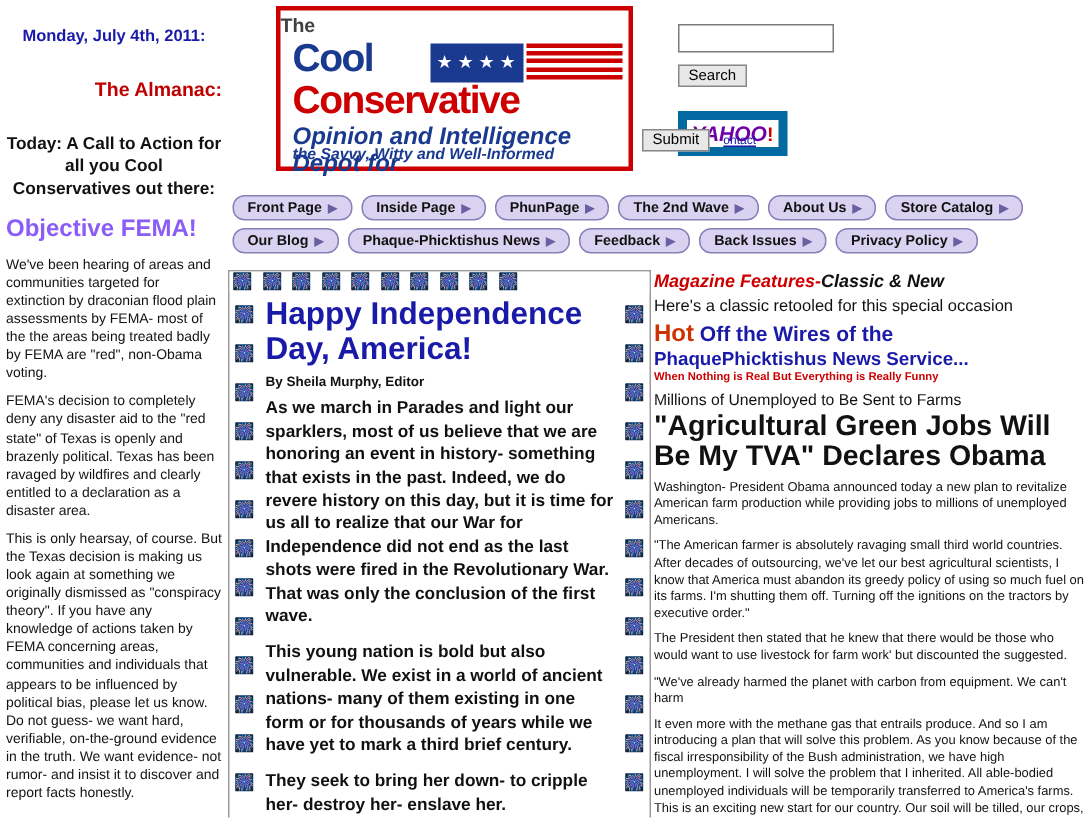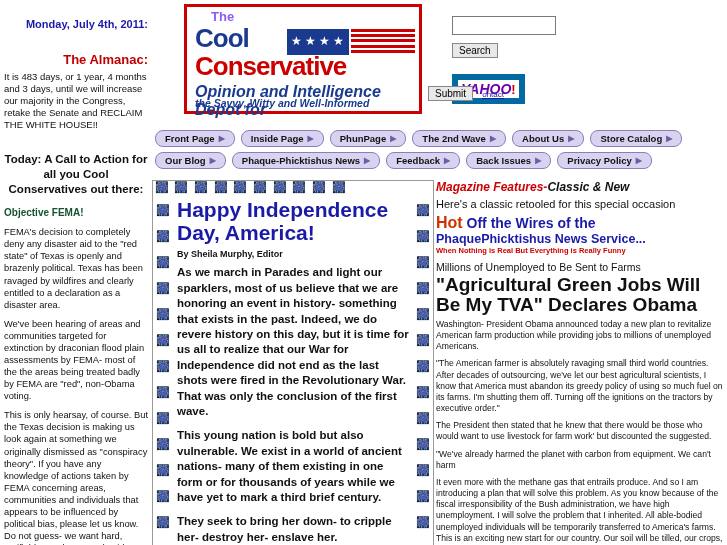--- a/index.html
+++ b/index.html
@@ -6,32 +6,32 @@
   body{
     width:727px;height:545px;overflow:hidden;
     background:#ffffff;
     font-family:"Liberation Sans", sans-serif;
     font-size:11px;color:#111;
   }
   #page{position:relative;width:727px;height:545px;}
 
   
   .leftcol{position:absolute;left:0;top:0;width:152px;height:545px;padding:0 4px;box-sizing:border-box;}
-  .datline{color:#1a1aa8;font-weight:bold;font-size:11px;text-align:right;margin-top:18px;}
+  .datline{color:#1a1aa8;font-weight:bold;font-size:11px;text-align:center;margin-top:18px;}
   .almanac{color:#c00000;font-weight:bold;font-size:13px;text-align:right;margin-top:22px;}
   .almtext{font-size:9.5px;color:#111;line-height:1.25;margin-top:4px;text-align:left;}
   .todaycall{font-weight:bold;font-size:11.5px;text-align:center;margin-top:22px;line-height:1.3;}
-  .objfema{color:#14532d;font-weight:bold;font-size:10px;margin-top:10px;}
+  .objfema{color:#8b5cf6;font-weight:bold;font-size:16px;margin-top:10px;}
   .lefttext{font-size:9.3px;line-height:1.3;margin-top:8px;text-align:left;}
   .lefttext p{margin:0 0 7px 0;}
 
   
   .logo{position:absolute;left:184px;top:4px;width:238px;height:110px;
         border:3px solid #cc0000;background:#ffffff;box-sizing:border-box;}
-  .logo .the{position:absolute;left:24px;top:2px;font-weight:bold;font-size:13px;color:#8b5cf6;}
+  .logo .the{position:absolute;left:0;top:2px;font-weight:bold;font-size:13px;color:#404040;}
   .logo .cool{position:absolute;left:8px;top:16px;font-weight:bold;font-size:26px;color:#1a3a8f;letter-spacing:-1px;}
   .logo .cons{position:absolute;left:8px;top:44px;font-weight:bold;font-size:26px;color:#cc0000;letter-spacing:-1px;}
   .flagbox{position:absolute;left:100px;top:22px;width:128px;height:26px;}
   .flagblue{position:absolute;left:0;top:0;width:62px;height:26px;background:#1a3a8f;}
   .flagblue .star{position:absolute;color:#fff;font-size:12px;top:5px;}
   .stripes{position:absolute;left:64px;top:0;width:64px;height:26px;}
   .stripes i{display:block;height:3px;background:#cc0000;margin-bottom:2.2px;}
   .logo .tag1{position:absolute;left:8px;top:76px;font-size:16px;font-weight:bold;font-style:italic;color:#1a3a8f;}
   .logo .tag2{position:absolute;left:8px;top:90px;font-size:10.5px;font-weight:bold;font-style:italic;color:#1a3a8f;}
 
@@ -82,26 +82,25 @@
   .rbody p{margin:0 0 6px 0;}
 </style>
 </head>
 <body>
 
 <div id="page">
 
   <div class="leftcol">
     <div class="datline">Monday, July 4th, 2011:</div>
     <div class="almanac">The Almanac:</div>
-    <div class="almtext">It is 483 days, or 1 year, 4 months and 3 days, until we will increase our majority in the Congress, retake the Senate and RECLAIM THE WHITE HOUSE!!</div>
     <div class="todaycall">Today: A Call to Action for all you Cool Conservatives out there:</div>
     <div class="objfema">Objective FEMA!</div>
     <div class="lefttext">
+      <p>We've been hearing of areas and communities targeted for extinction by draconian flood plain assessments by FEMA-  most of the the areas being treated badly by FEMA are "red", non-Obama voting.</p>
       <p>FEMA's decision to completely deny any disaster aid to the "red state" of Texas is openly and brazenly political. Texas has been ravaged by wildfires and clearly entitled to a declaration as a disaster area.</p>
-      <p>We've been hearing of areas and communities targeted for extinction by draconian flood plain assessments by FEMA-  most of the the areas being treated badly by FEMA are "red", non-Obama voting.</p>
       <p>This is only hearsay, of course. But the Texas decision is making us look again at something we originally dismissed as "conspiracy theory". If you have any knowledge of actions taken by FEMA concerning areas, communities and individuals that appears to be influenced by political bias, please let us know. Do not guess- we want hard, verifiable, on-the-ground evidence in the truth. We want evidence- not rumor- and insist it to discover and report facts honestly.</p>
 
     </div>
 
   </div>
 
   <div class="logo">
     <div class="the">The</div>
     <div class="cool">Cool</div>
     <div class="cons">Conservative</div>

